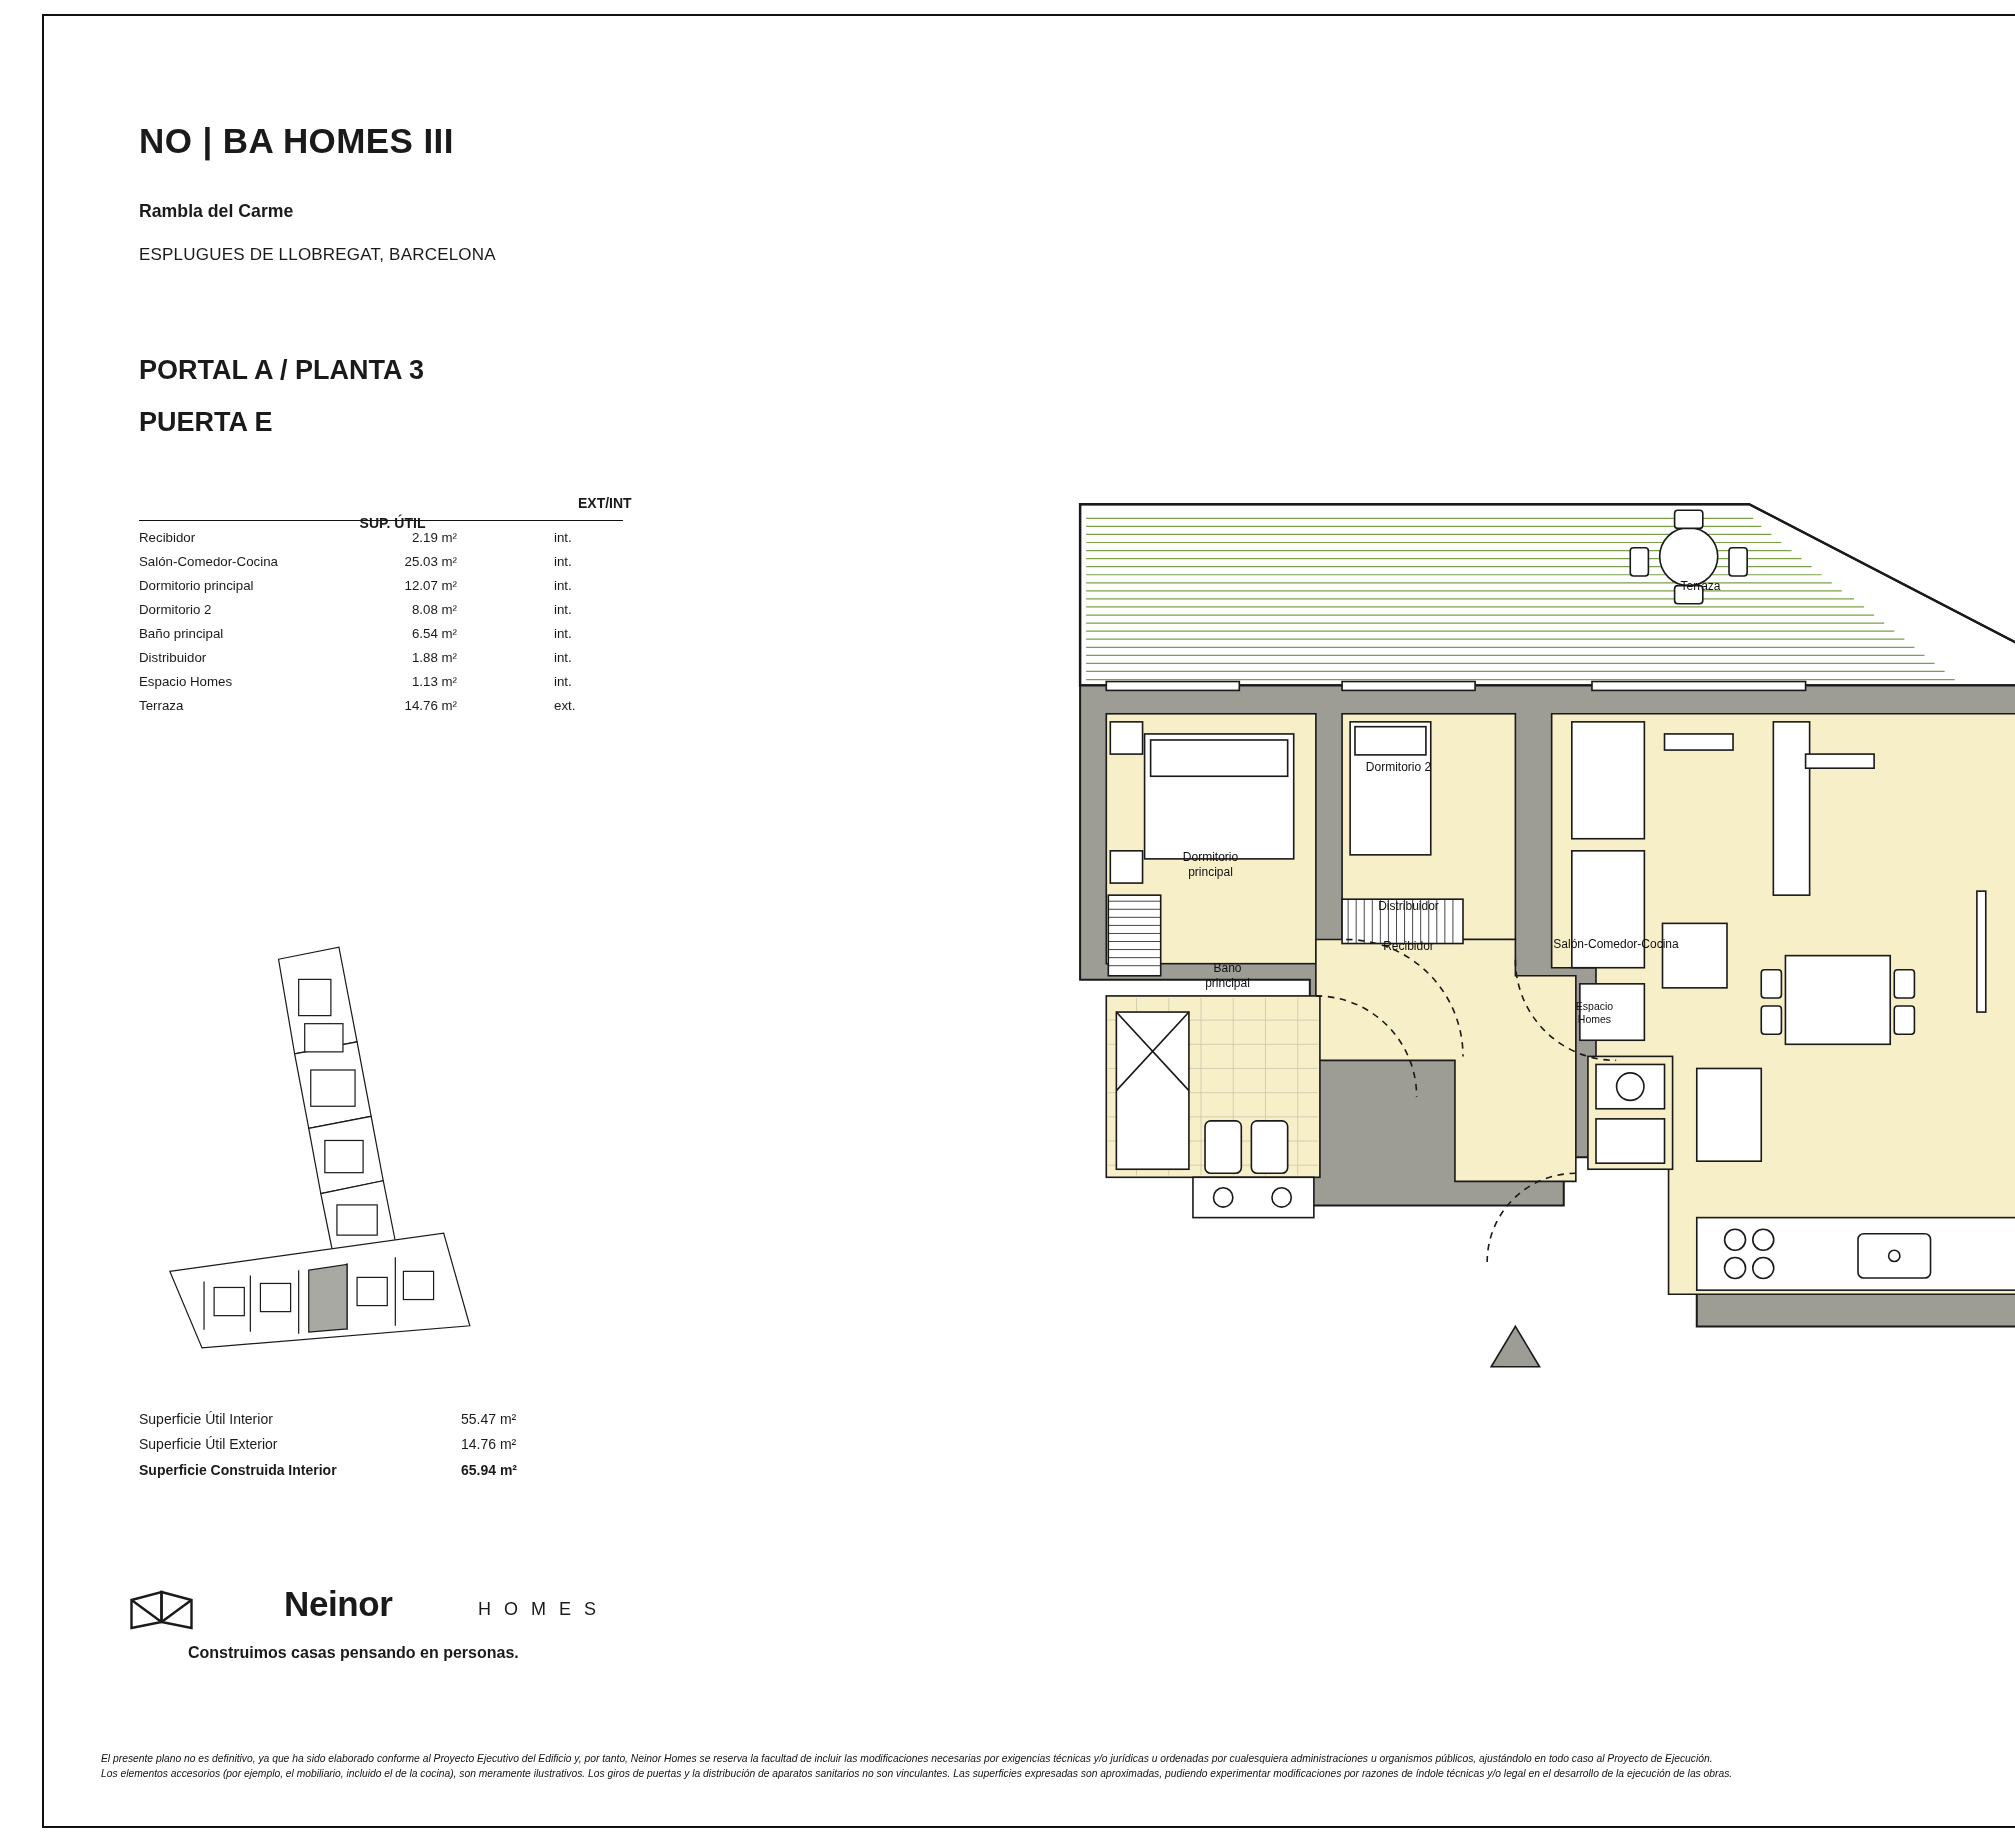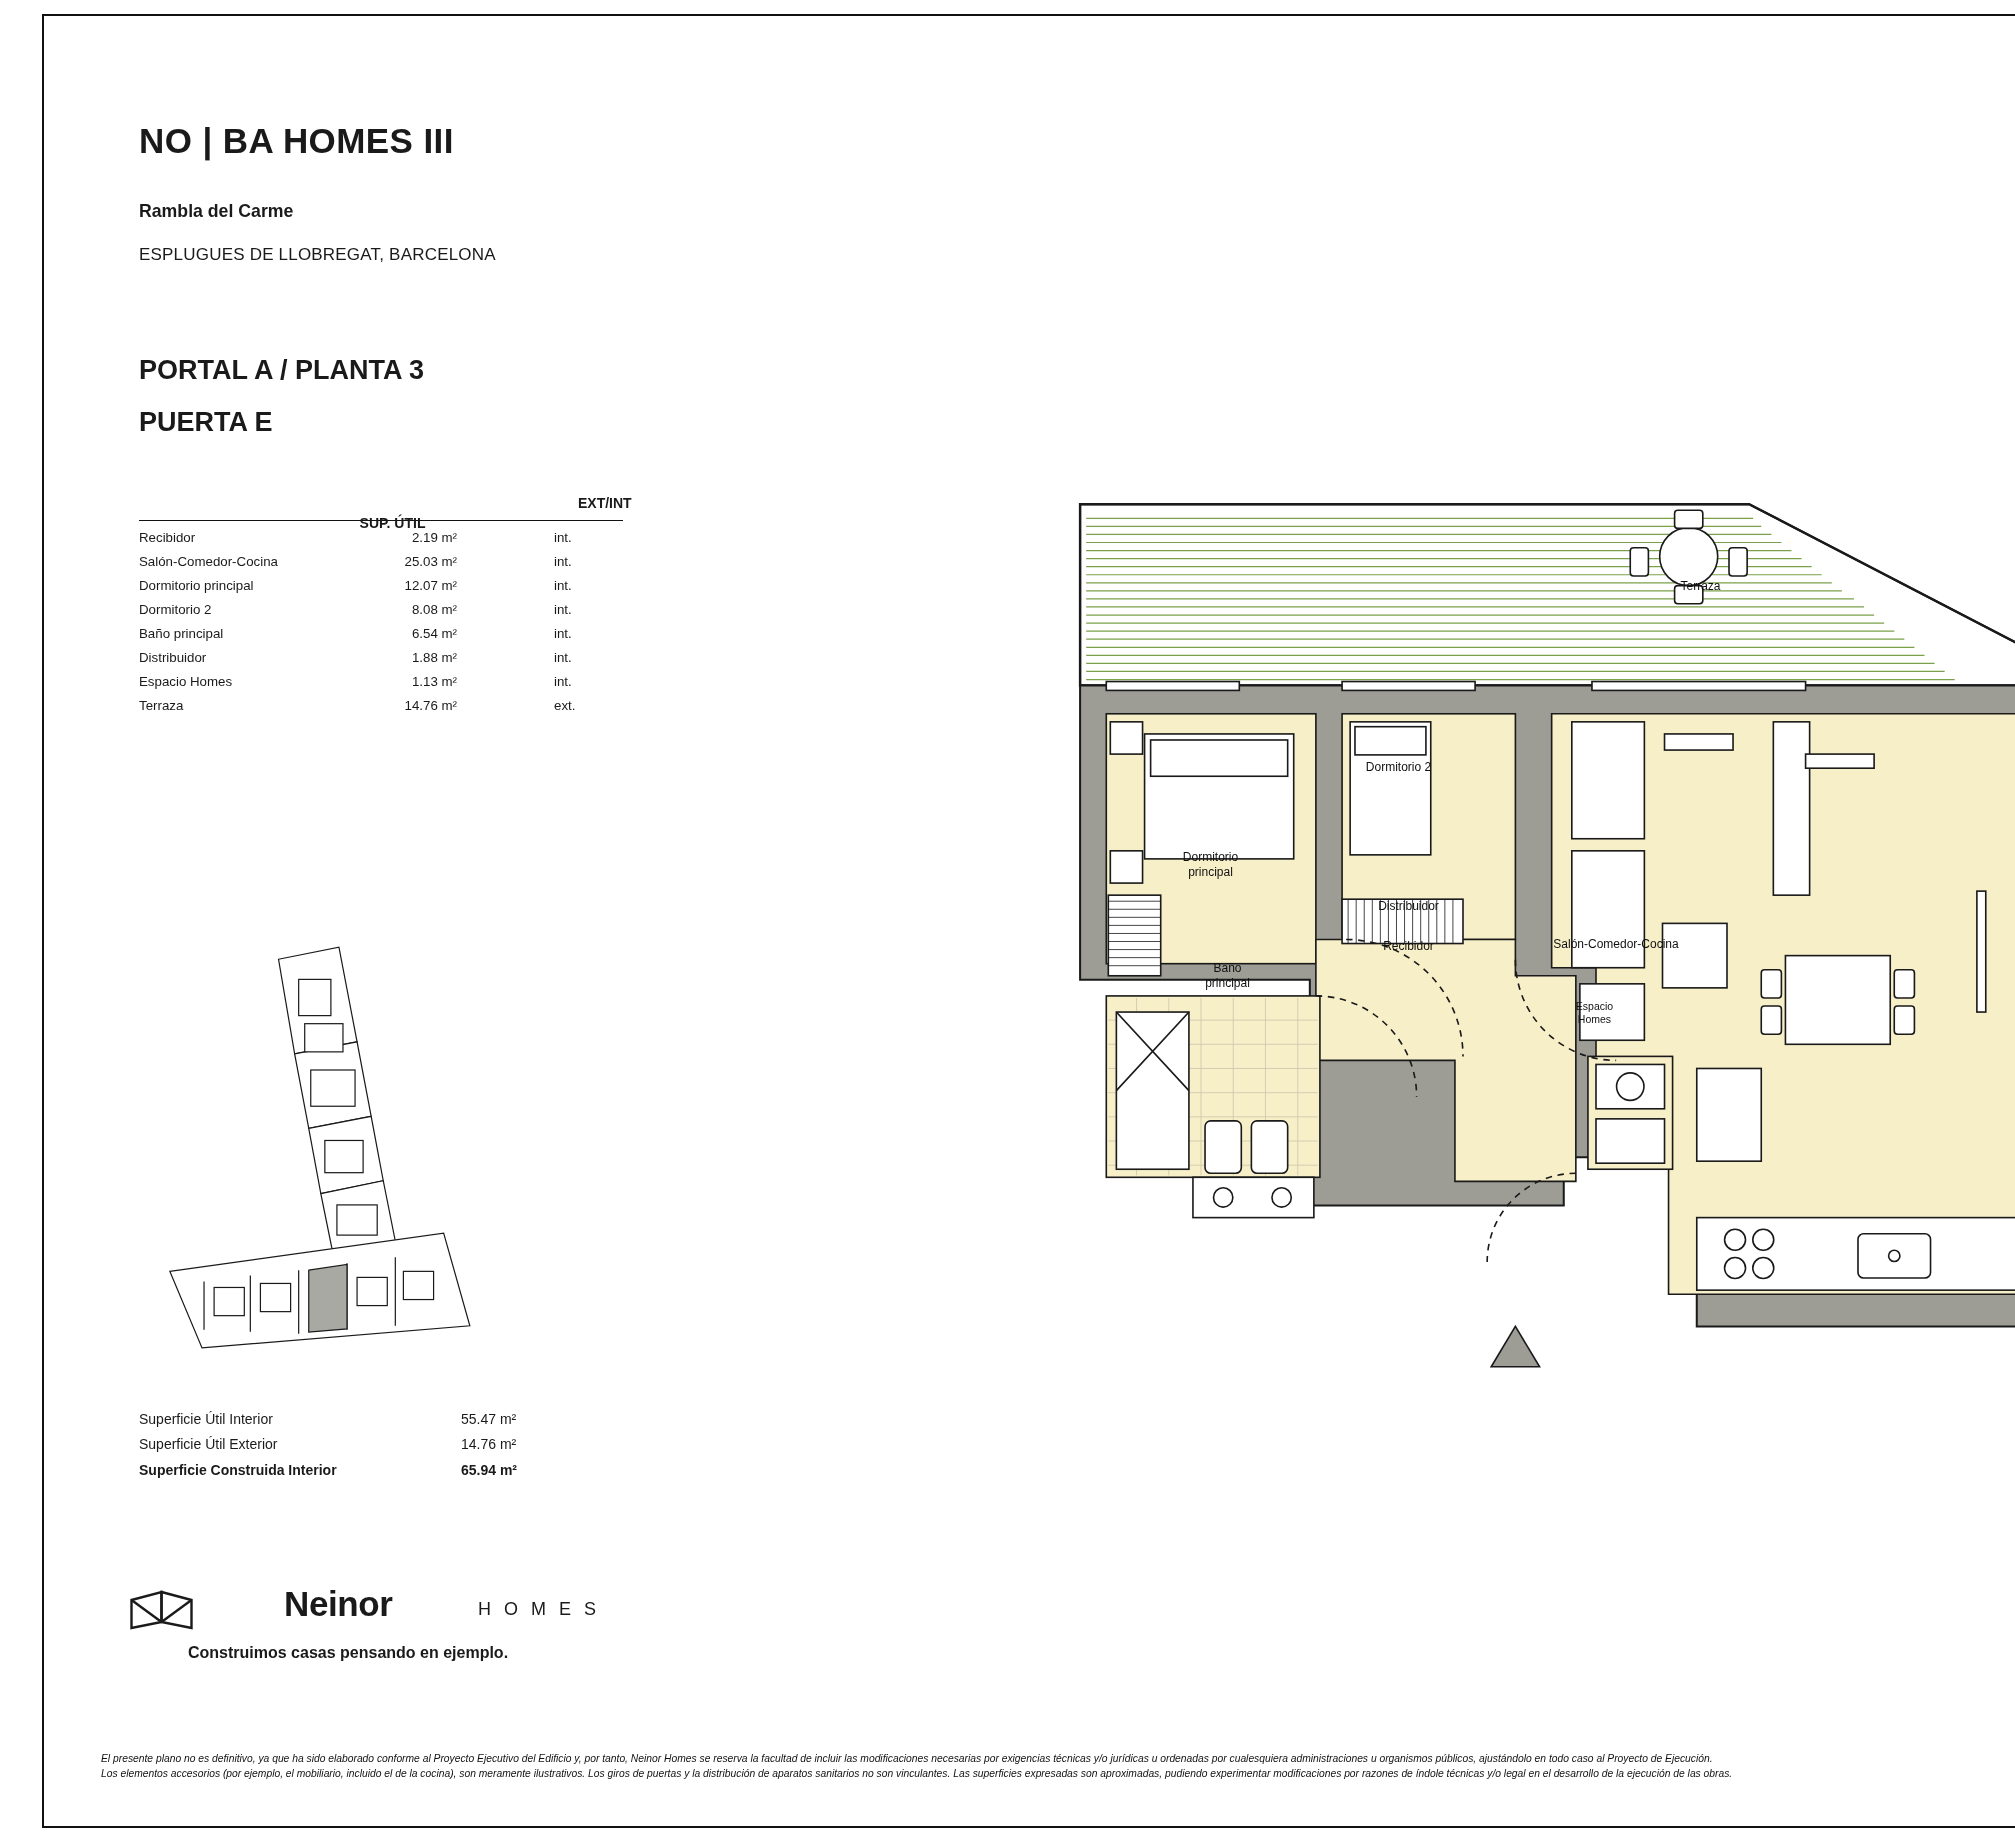--- a/index.html
+++ b/index.html
@@ -326,21 +326,21 @@
     <svg width="145" height="56" viewBox="0 0 360 140" style="position:absolute;left:16px;top:4px;">
       <g stroke="#1a1a1a" stroke-width="6" fill="none">
         <path d="M20 110 L20 40 L95 20 L95 95 Z"></path>
         <path d="M95 20 L170 40 L170 110 L95 95 Z"></path>
         <path d="M20 40 L95 95"></path>
         <path d="M170 40 L95 95"></path>
       </g>
     </svg>
     <div class="logo-name">Neinor</div>
     <div class="logo-homes">H O M E S</div>
-    <div class="logo-tag">Construimos casas pensando en ejemplo.</div>
+    <div class="logo-tag">Construimos casas pensando en personas.</div>
   </div>
 
   <div class="legal">
     <div>El presente plano no es definitivo, ya que ha sido elaborado conforme al Proyecto Ejecutivo del Edificio y, por tanto, Neinor Homes se reserva la facultad de incluir las modificaciones necesarias por exigencias técnicas y/o jurídicas u ordenadas por cualesquiera administraciones u organismos públicos, ajustándolo en todo caso al Proyecto de Ejecución.</div>
     <div>Los elementos accesorios (por ejemplo, el mobiliario, incluido el de la cocina), son meramente ilustrativos. Los giros de puertas y la distribución de aparatos sanitarios no son vinculantes. Las superficies expresadas son aproximadas, pudiendo experimentar modificaciones por razones de índole técnicas y/o legal en el desarrollo de la ejecución de las obras.</div>
   </div>
 
   <div class="plan">
     <svg width="1451" height="887" viewBox="0 0 3600 2200" xmlns="http://www.w3.org/2000/svg">
 

